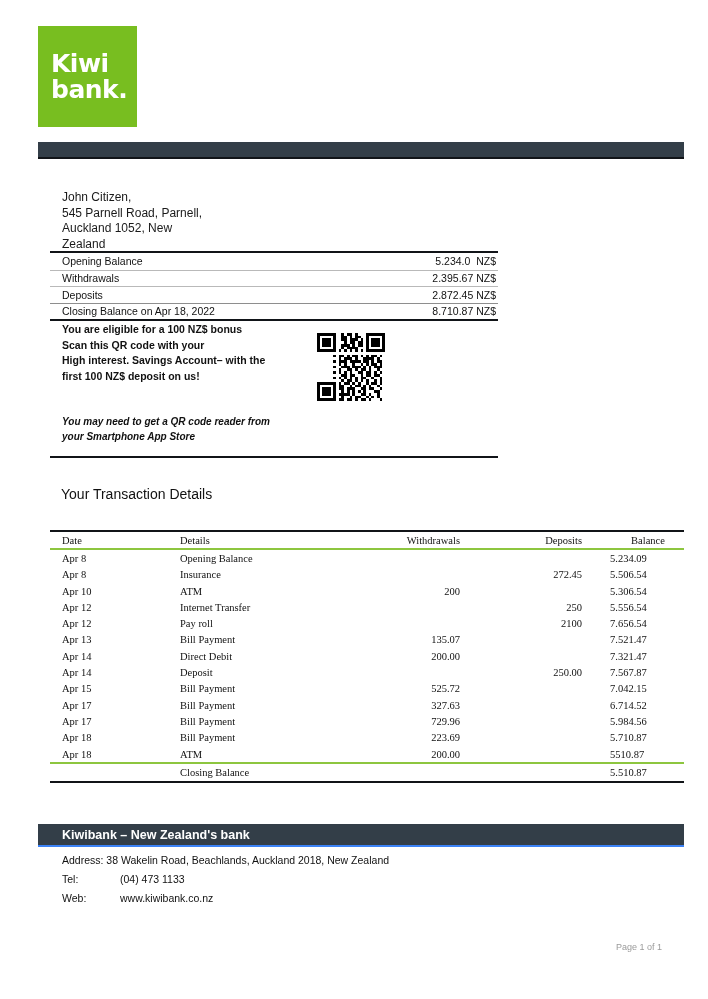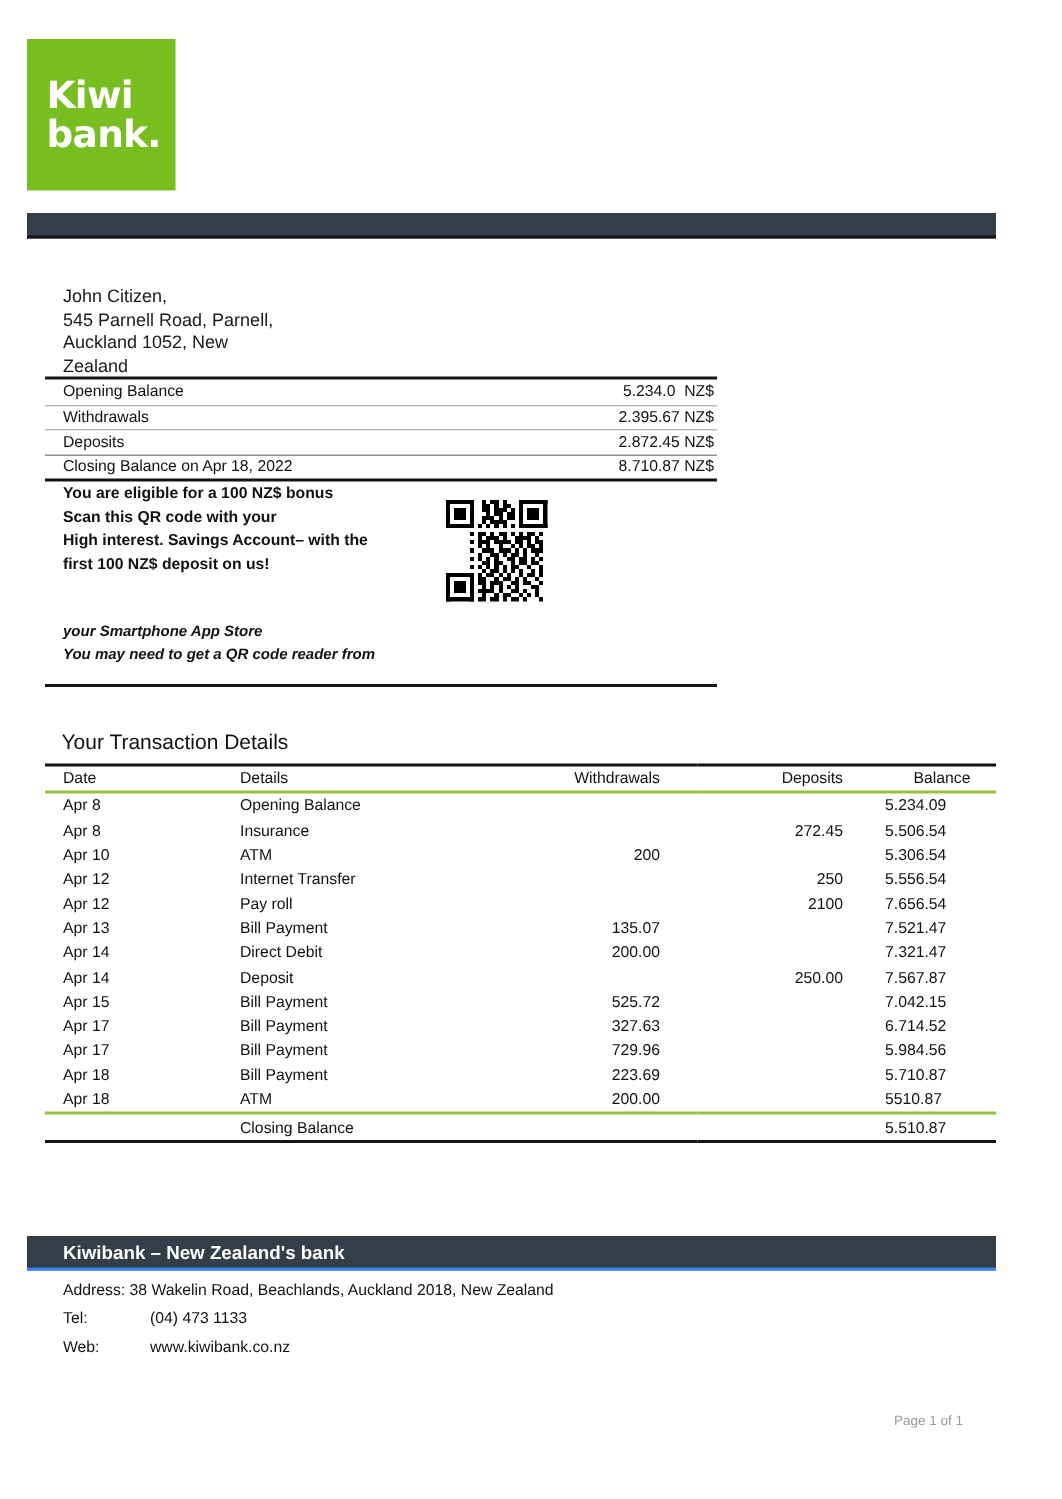--- a/index.html
+++ b/index.html
@@ -10,20 +10,21 @@
   body {
     font-family: "Liberation Sans", sans-serif;
     -webkit-font-smoothing: antialiased;
   }
   #page {
     position: relative;
     width: 664px;
     height: 999px;
     background: #ffffff;
     overflow: hidden;
+    margin-left: 20px;
   }
 
   
   .logo-box {
     position: absolute;
     left: 18px;
     top: 26px;
     width: 99px;
     height: 101px;
     background: #78BE20;
@@ -139,22 +140,23 @@
     position: absolute;
     left: 41px;
     top: 486px;
     font-size: 14px;
     color: #111;
     text-align: center;
   }
   .tx-wrap {
     position: absolute;
     left: 30px;
-    top: 509px;
+    top: 530px;
     width: 650px;
+    font-family: Liberation Serif, serif;
   }
   .tx-table {
     width: 100%;
     border-collapse: collapse;
     font-size: 10.5px;
     color: #111;
     table-layout: fixed;
   }
   .tx-table th, .tx-table td {
     padding: 0;
@@ -268,22 +270,22 @@
   </div>
 
   <div class="promo">
     <div>You are eligible for a 100 NZ$ bonus</div>
     <div>Scan this QR code with your</div>
     <div>High interest. Savings Account– with the</div>
     <div>first 100 NZ$ deposit on us!</div>
   </div>
 
   <div class="promo-note">
+    <div>You may need to get a QR code reader from</div>
     <div>your Smartphone App Store</div>
-    <div>You may need to get a QR code reader from</div>
   </div>
 
   <svg class="qr" viewBox="0 0 25 25" shape-rendering="crispEdges">
     <rect width="25" height="25" fill="#ffffff"></rect>
     <g fill="#000000">
 
       <rect x="0" y="0" width="7" height="1"></rect>
         <rect x="0" y="6" width="7" height="1"></rect>
       <rect x="0" y="0" width="1" height="7"></rect>
         <rect x="6" y="0" width="1" height="7"></rect>

